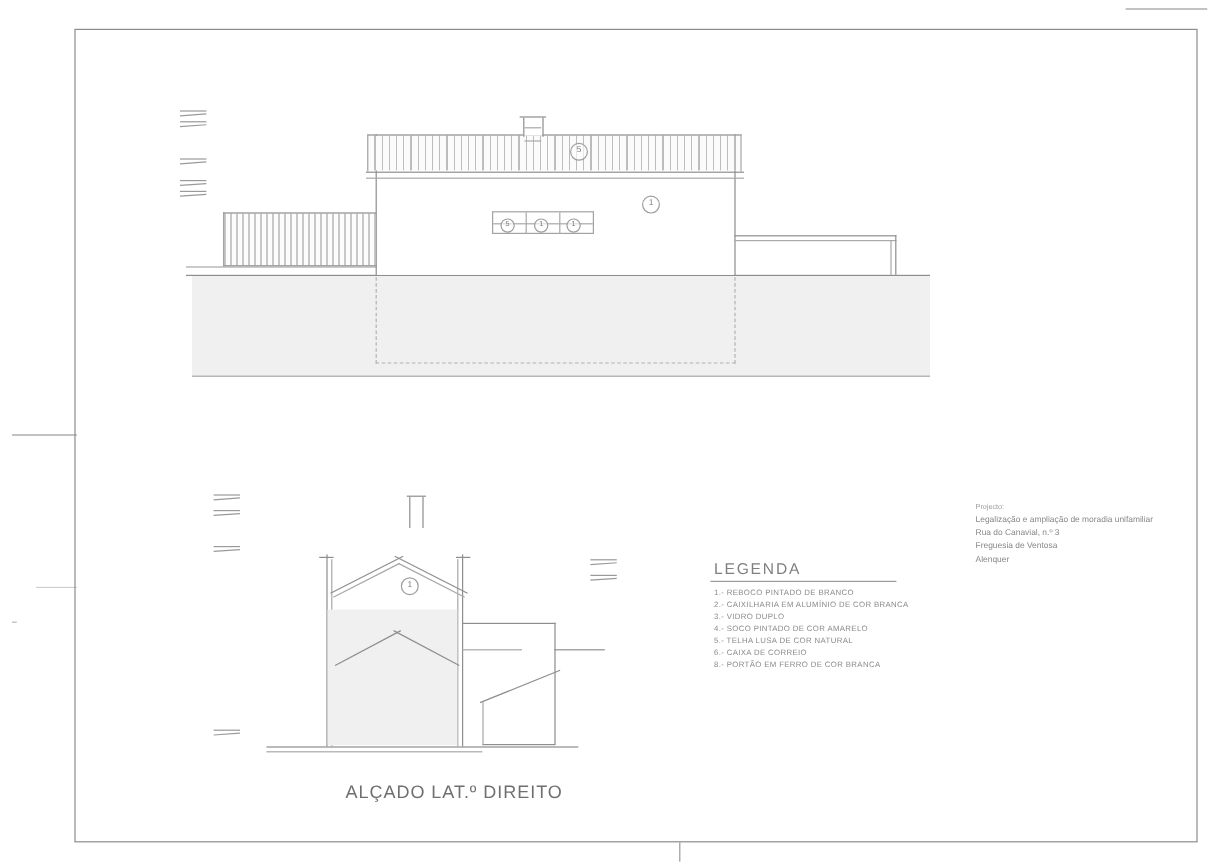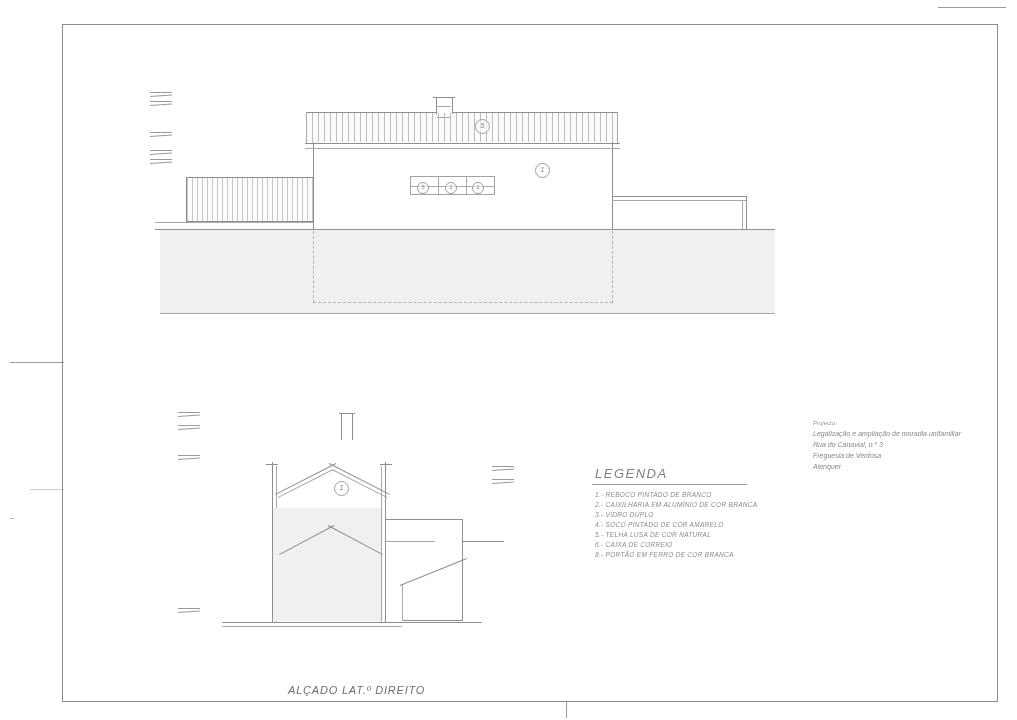--- a/index.html
+++ b/index.html
@@ -12,21 +12,20 @@
     height: 720px;
     overflow: hidden;
     font-family: "Liberation Sans", sans-serif;
     color: #4a4a4a;
   }
   #sheet {
     position: relative;
     width: 999px;
     height: 720px;
     background: #ffffff;
-    font-style: italic;
   }
   
   .frame {
     position: absolute;
     left: 62px;
     top: 24px;
     width: 936px;
     height: 678px;
     border: 1px solid #8c8c8c;
     box-sizing: border-box;
@@ -167,22 +166,22 @@
   }
   .infoblock .val {
     font-size: 7px;
     line-height: 11px;
     color: #888888;
   }
 
   .caption {
     position: absolute;
     left: 288px;
-    top: 684px;
-    font-size: 11px;
+    top: 652px;
+    font-size: 15px;
     letter-spacing: 0.8px;
     color: #6f6f6f;
   }
 </style>
 </head>
 <body>
 
 <div id="sheet">
 
   <div class="regmark h" style="left:938px; top:7px; width:68px;"></div>

